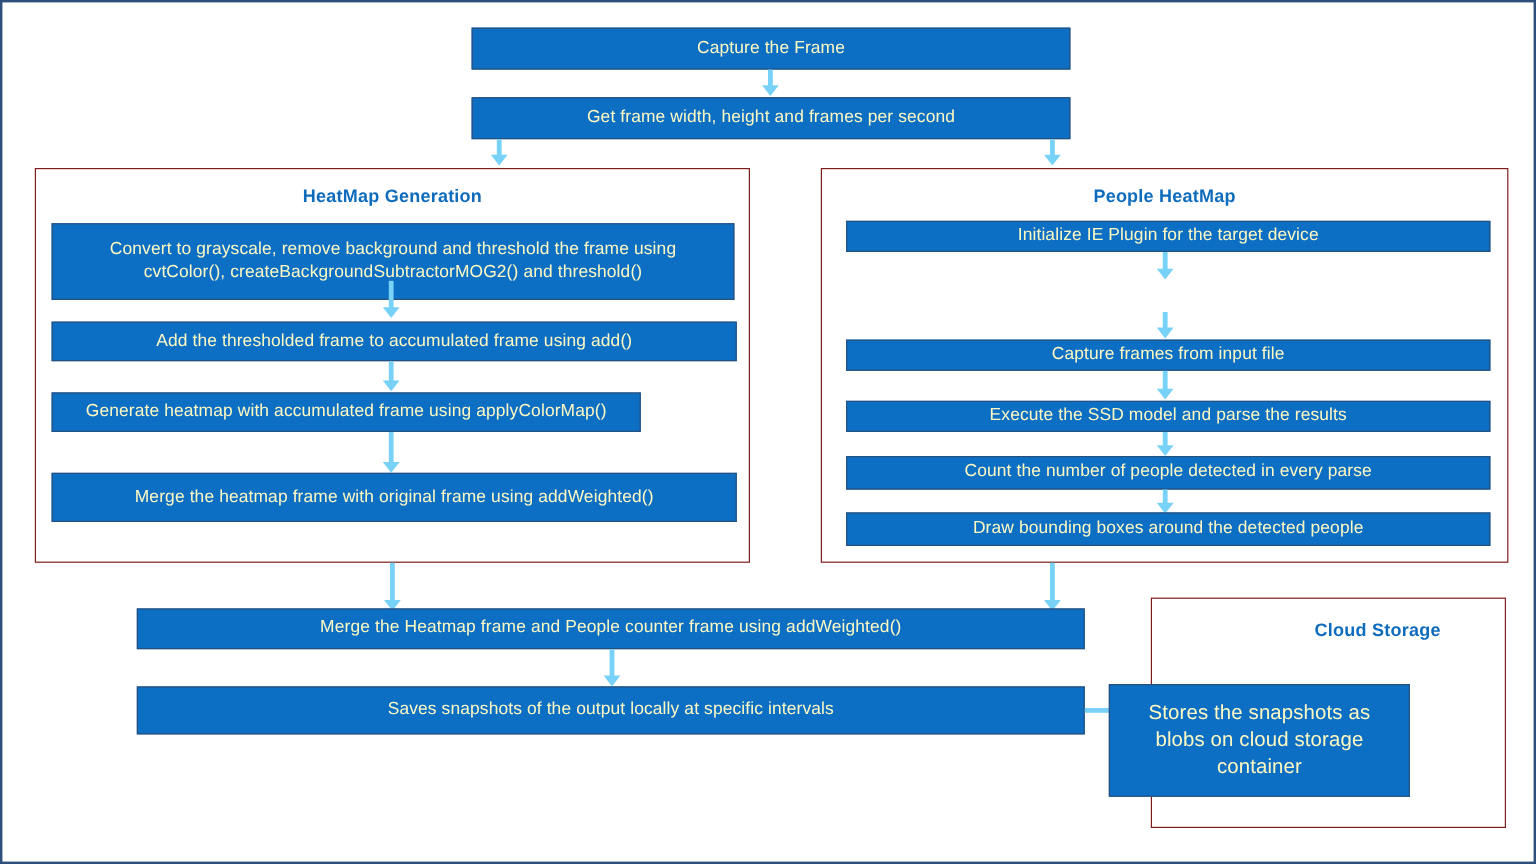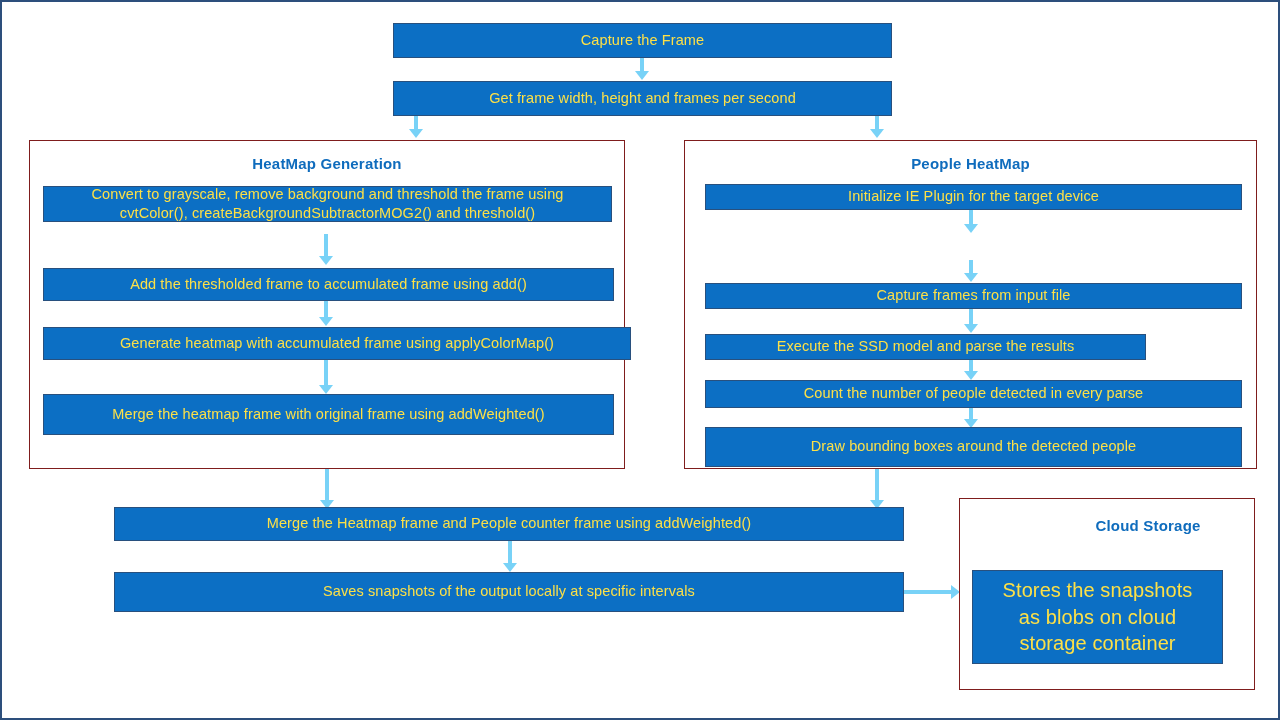--- a/index.html
+++ b/index.html
@@ -20,21 +20,21 @@
     box-sizing: border-box;
     overflow: hidden;
   }
 
   
   .box {
     position: absolute;
     background: #0c6fc4;
     border: 1px solid #28507e;
     box-sizing: border-box;
-    color: #fde047;
+    color: #fef9c3;
     display: flex;
     align-items: center;
     justify-content: center;
     text-align: center;
     line-height: 1.32;
     font-size: 14.5px;
     padding: 2px 20px;
     letter-spacing: 0.1px;
   }
 
@@ -102,35 +102,35 @@
   <div class="arrow-v" style="left:412px; top:114px; width:4px; height:14px;"></div>
   <div class="arrow-v-head" style="left:407px; top:127px;"></div>
 
   <div class="arrow-v" style="left:873px; top:114px; width:4px; height:14px;"></div>
   <div class="arrow-v-head" style="left:868px; top:127px;"></div>
 
   <div class="group" style="left:27px; top:138px; width:596px; height:329px;">
     <div class="group-title" style="top:14px;">HeatMap Generation</div>
   </div>
 
-  <div class="box" style="left:41px; top:184px; width:569px; height:36px; font-size:14.5px;">
+  <div class="box" style="left:41px; top:184px; width:569px; height:64px; font-size:14.5px;">
     <span>Convert to grayscale, remove background and threshold the frame using cvtColor(), createBackgroundSubtractorMOG2() and threshold()</span>
   </div>
 
   <div class="arrow-v" style="left:322px; top:232px; width:4px; height:23px;"></div>
   <div class="arrow-v-head" style="left:317px; top:254px;"></div>
 
   <div class="box" style="left:41px; top:266px; width:571px; height:33px;">
     <span>Add the thresholded frame to accumulated frame using add()</span>
   </div>
 
   <div class="arrow-v" style="left:322px; top:299px; width:4px; height:17px;"></div>
   <div class="arrow-v-head" style="left:317px; top:315px;"></div>
 
-  <div class="box" style="left:41px; top:325px; width:588px; height:33px;">
+  <div class="box" style="left:41px; top:325px; width:491px; height:33px;">
     <span>Generate heatmap with accumulated frame using applyColorMap()</span>
   </div>
 
   <div class="arrow-v" style="left:322px; top:358px; width:4px; height:26px;"></div>
   <div class="arrow-v-head" style="left:317px; top:383px;"></div>
 
   <div class="box" style="left:41px; top:392px; width:571px; height:41px;text-align:right;">
     <span>Merge the heatmap frame with original frame using addWeighted()</span>
   </div>
 
@@ -152,35 +152,35 @@
   <div class="arrow-v" style="left:967px; top:258px; width:4px; height:14px;"></div>
   <div class="arrow-v-head" style="left:962px; top:271px;"></div>
 
   <div class="box" style="left:703px; top:281px; width:537px; height:26px;">
     <span>Capture frames from input file</span>
   </div>
 
   <div class="arrow-v" style="left:967px; top:307px; width:4px; height:16px;"></div>
   <div class="arrow-v-head" style="left:962px; top:322px;"></div>
 
-  <div class="box" style="left:703px; top:332px; width:441px; height:26px;">
+  <div class="box" style="left:703px; top:332px; width:537px; height:26px;">
     <span>Execute the SSD model and parse the results</span>
   </div>
 
   <div class="arrow-v" style="left:967px; top:358px; width:4px; height:12px;"></div>
   <div class="arrow-v-head" style="left:962px; top:369px;"></div>
 
   <div class="box" style="left:703px; top:378px; width:537px; height:28px;">
     <span>Count the number of people detected in every parse</span>
   </div>
 
   <div class="arrow-v" style="left:967px; top:406px; width:4px; height:12px;"></div>
   <div class="arrow-v-head" style="left:962px; top:417px;"></div>
 
-  <div class="box" style="left:703px; top:425px; width:537px; height:40px;">
+  <div class="box" style="left:703px; top:425px; width:537px; height:28px;">
     <span>Draw bounding boxes around the detected people</span>
   </div>
 
   <div class="arrow-v" style="left:873px; top:467px; width:4px; height:32px;"></div>
   <div class="arrow-v-head" style="left:868px; top:498px;"></div>
 
   <div class="box" style="left:112px; top:505px; width:790px; height:34px;">
     <span>Merge the Heatmap frame and People counter frame using addWeighted()</span>
   </div>
 
@@ -191,17 +191,17 @@
     <span>Saves snapshots of the output locally at specific intervals</span>
   </div>
 
   <div class="arrow-h" style="left:902px; top:588px; width:48px; height:4px;"></div>
   <div class="arrow-h-head" style="left:949px; top:583px;"></div>
 
   <div class="group" style="left:957px; top:496px; width:296px; height:192px;">
     <div class="group-title" style="top:18px;margin-left:41px;">Cloud Storage</div>
   </div>
 
-  <div class="box" style="left:970px; top:568px; width:251px; height:94px; font-size:20px;">
+  <div class="box" style="left:922px; top:568px; width:251px; height:94px; font-size:17px;">
     <span>Stores the snapshots as blobs on cloud storage container</span>
   </div>
 
 </div>
 
 </body></html>

